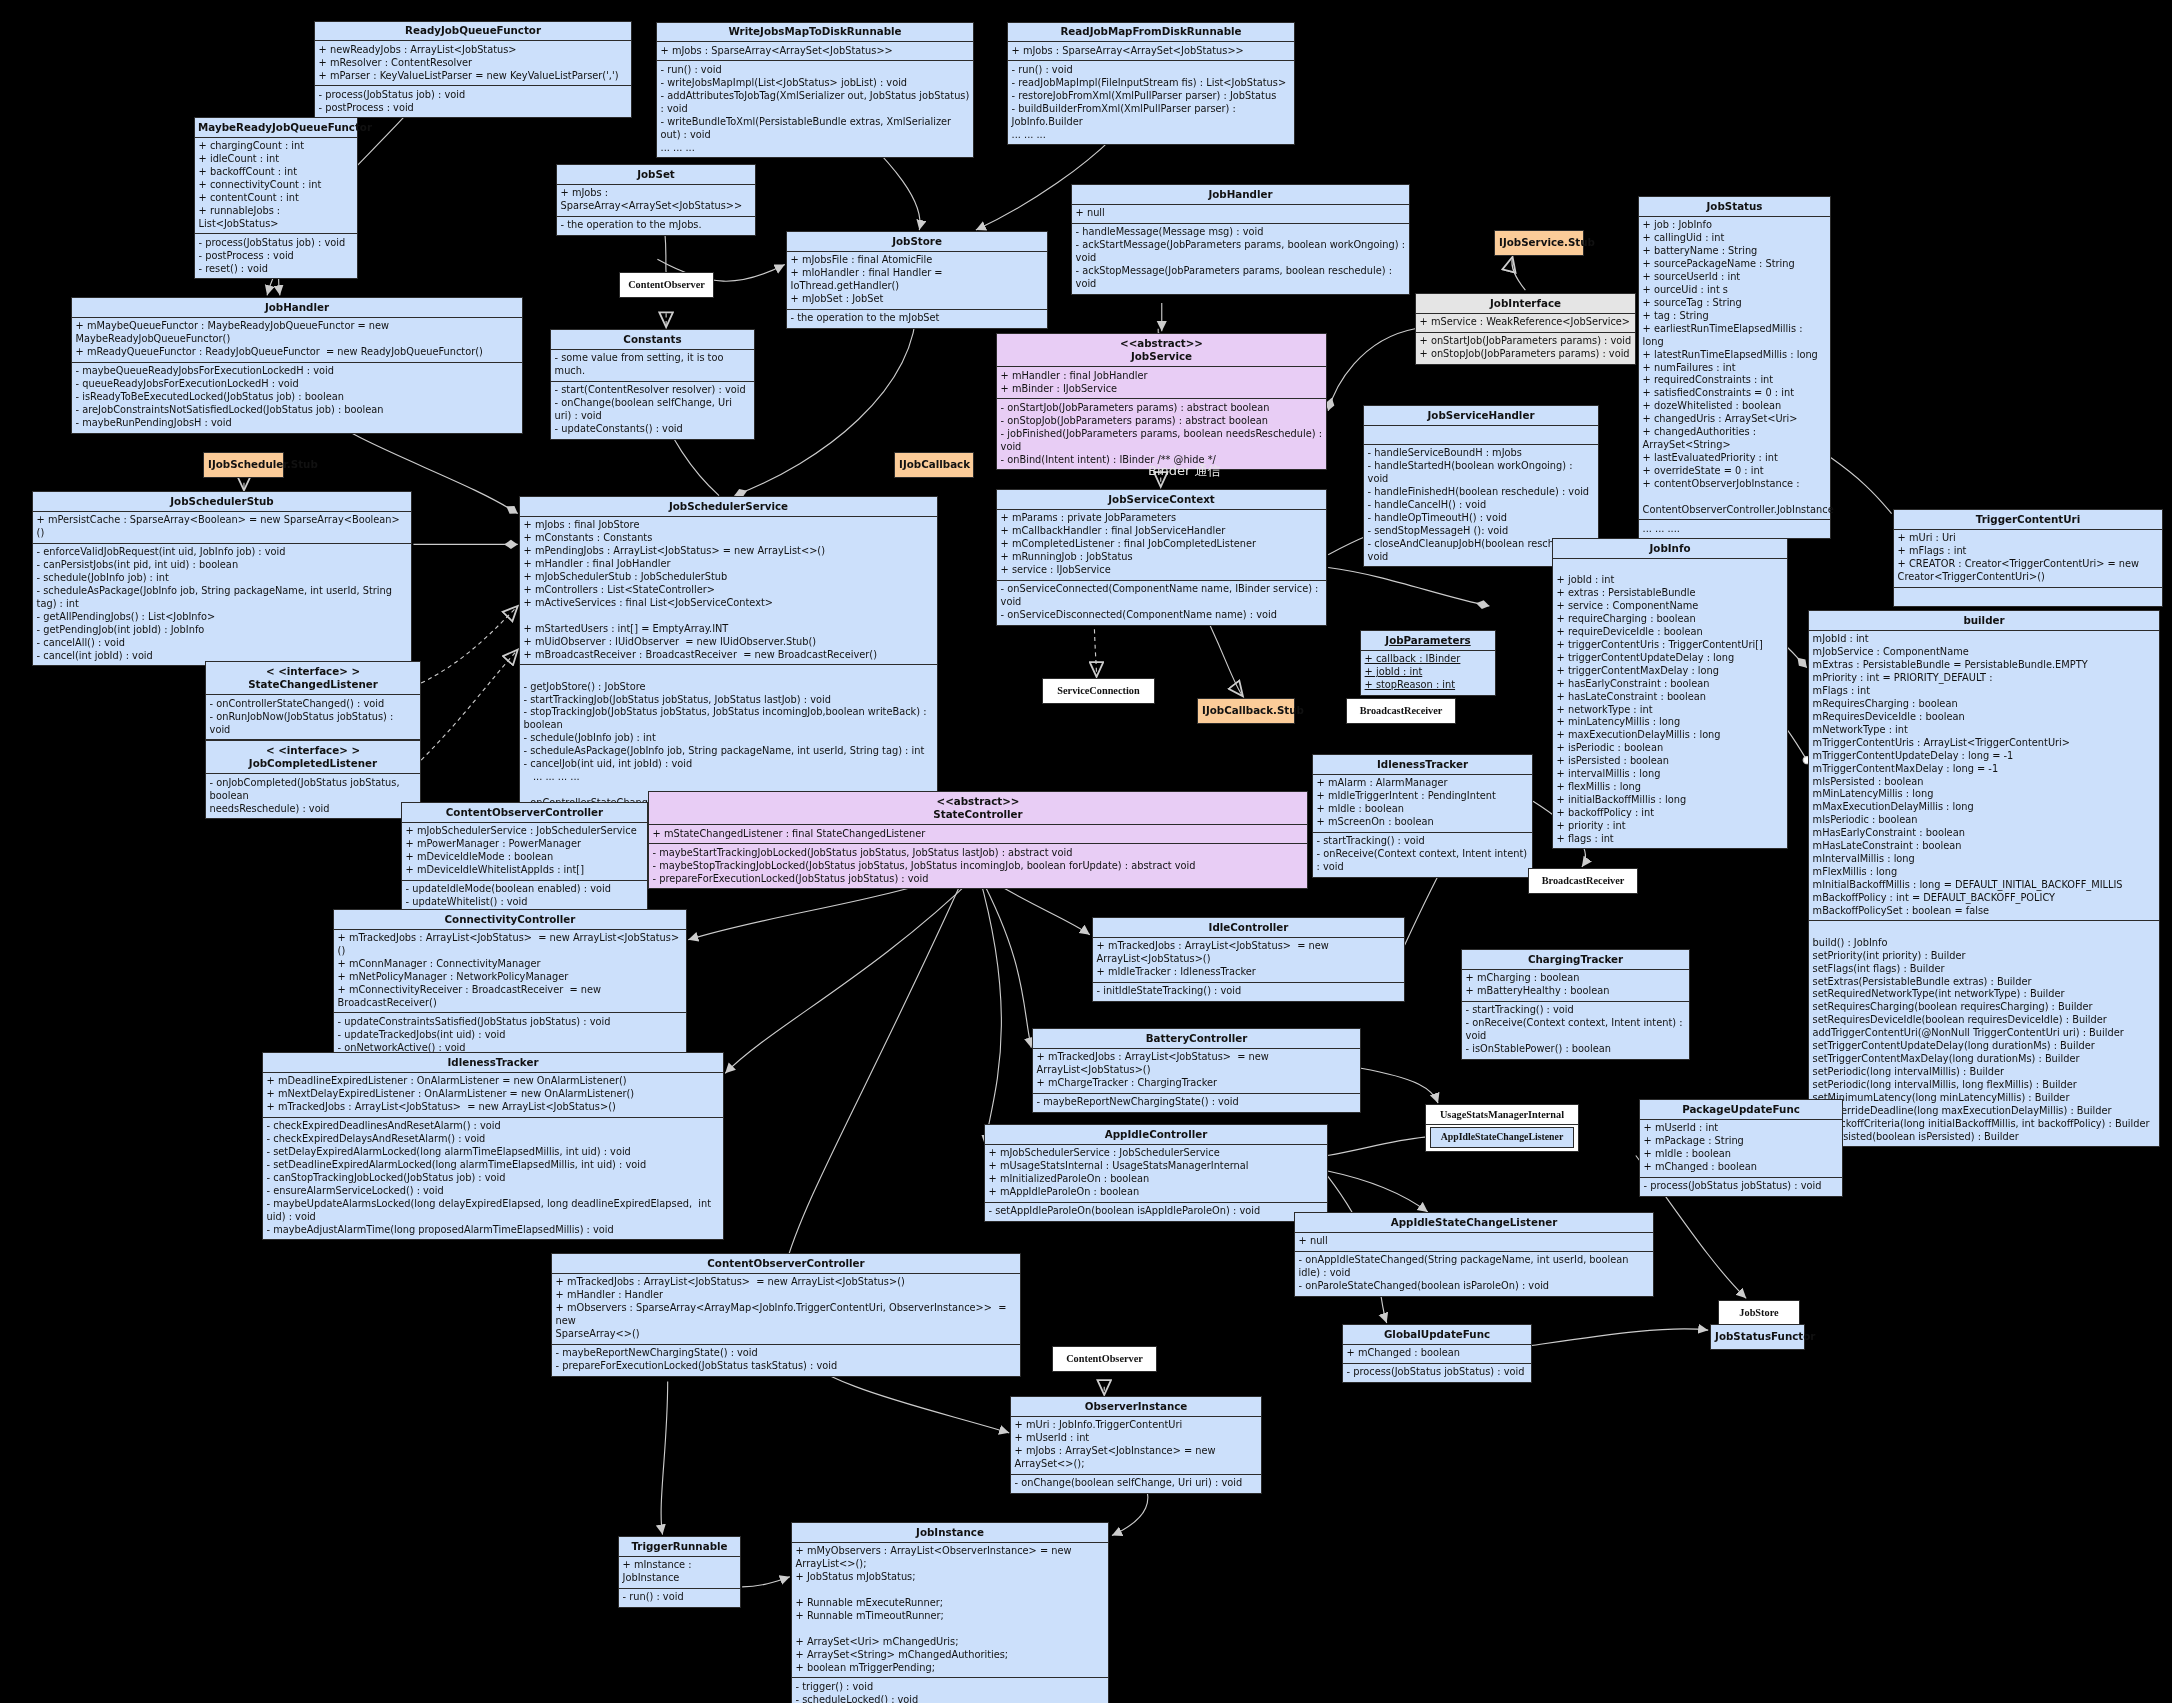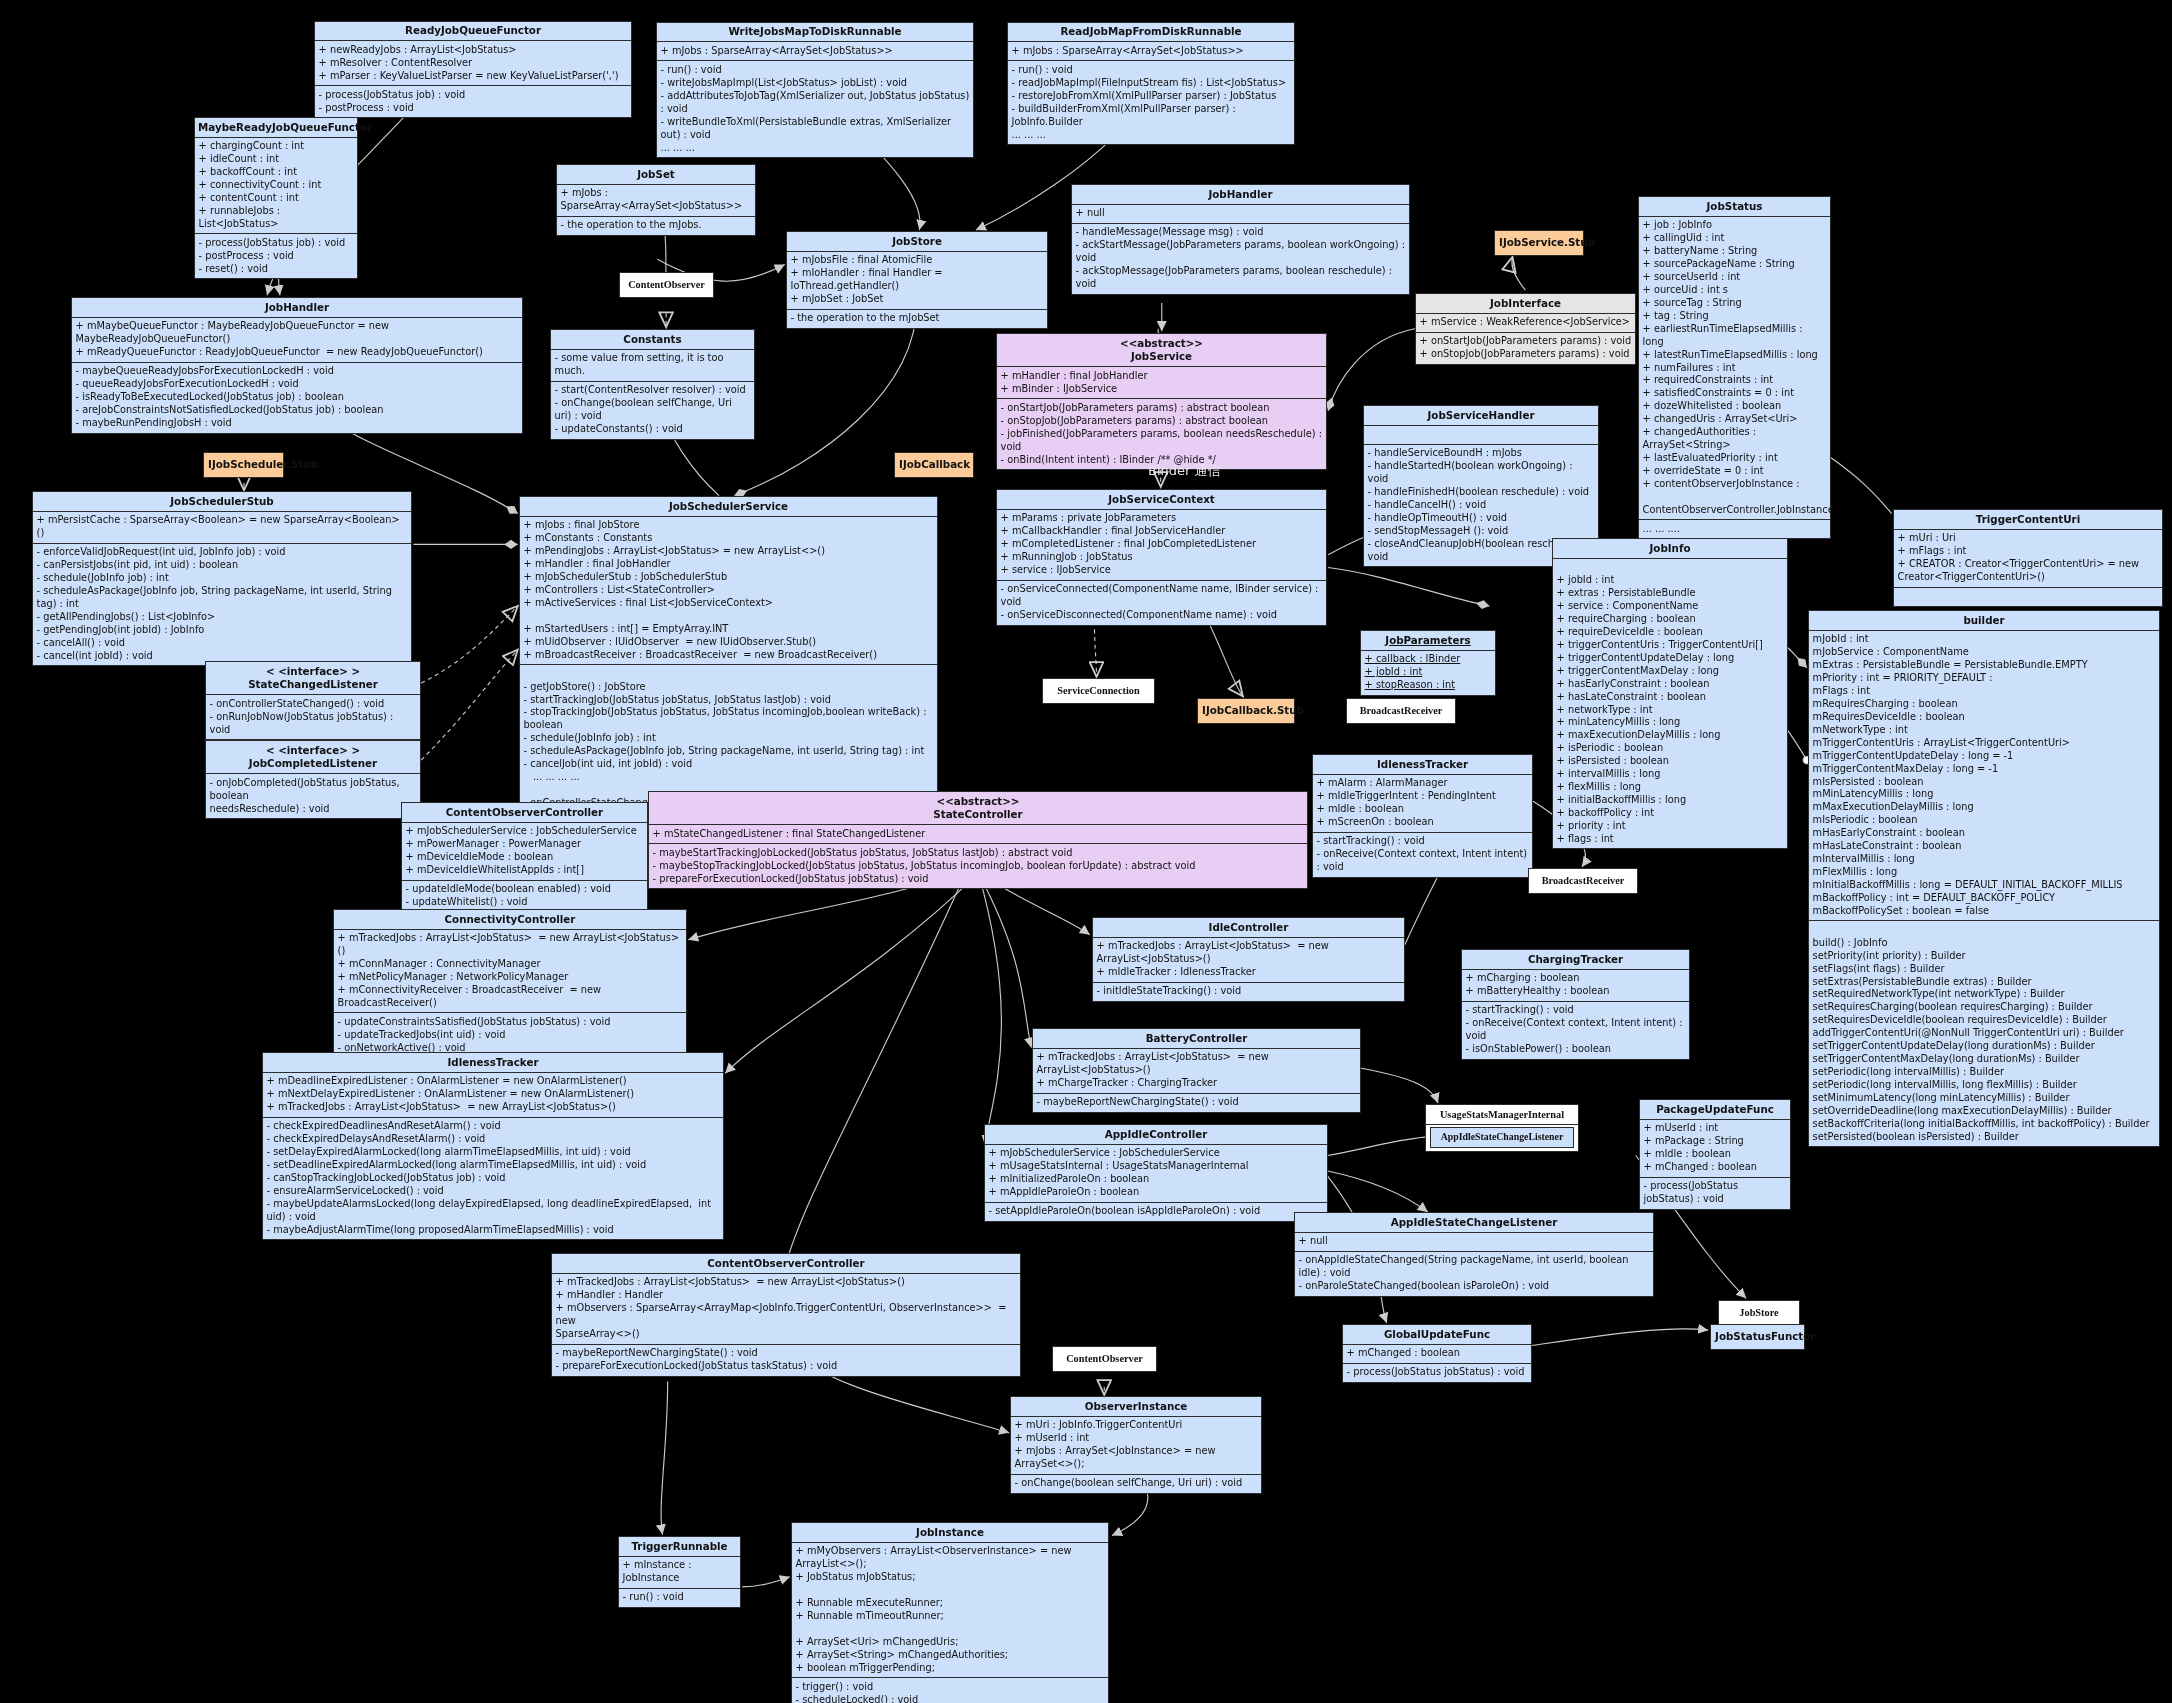--- a/index.html
+++ b/index.html
@@ -644,21 +644,21 @@
       </div>
     </div>
     <div class="uml white" style="left: 1425px; top: 1104px; width: 154px;">
       <div class="title">
         <div>UsageStatsManagerInternal</div>
       </div>
       <div class="sect">
         <div style="border: 1px solid rgb(43, 43, 43); background: rgb(204, 224, 251); text-align: center; font-weight: bold; padding: 3.1px;">AppIdleStateChangeListener</div>
       </div>
     </div>
-    <div class="uml " style="left: 1639px; top: 1099px; width: 152px;">
+    <div class="uml " style="left: 1639px; top: 1099px; width: 204px;">
       <div class="title">
         <div>PackageUpdateFunc</div>
       </div>
       <div class="sect">
         <div class="row">+ mUserId : int</div>
         <div class="row">+ mPackage : String</div>
         <div class="row">+ mIdle : boolean</div>
         <div class="row">+ mChanged : boolean</div>
       </div>
       <div class="sect">

